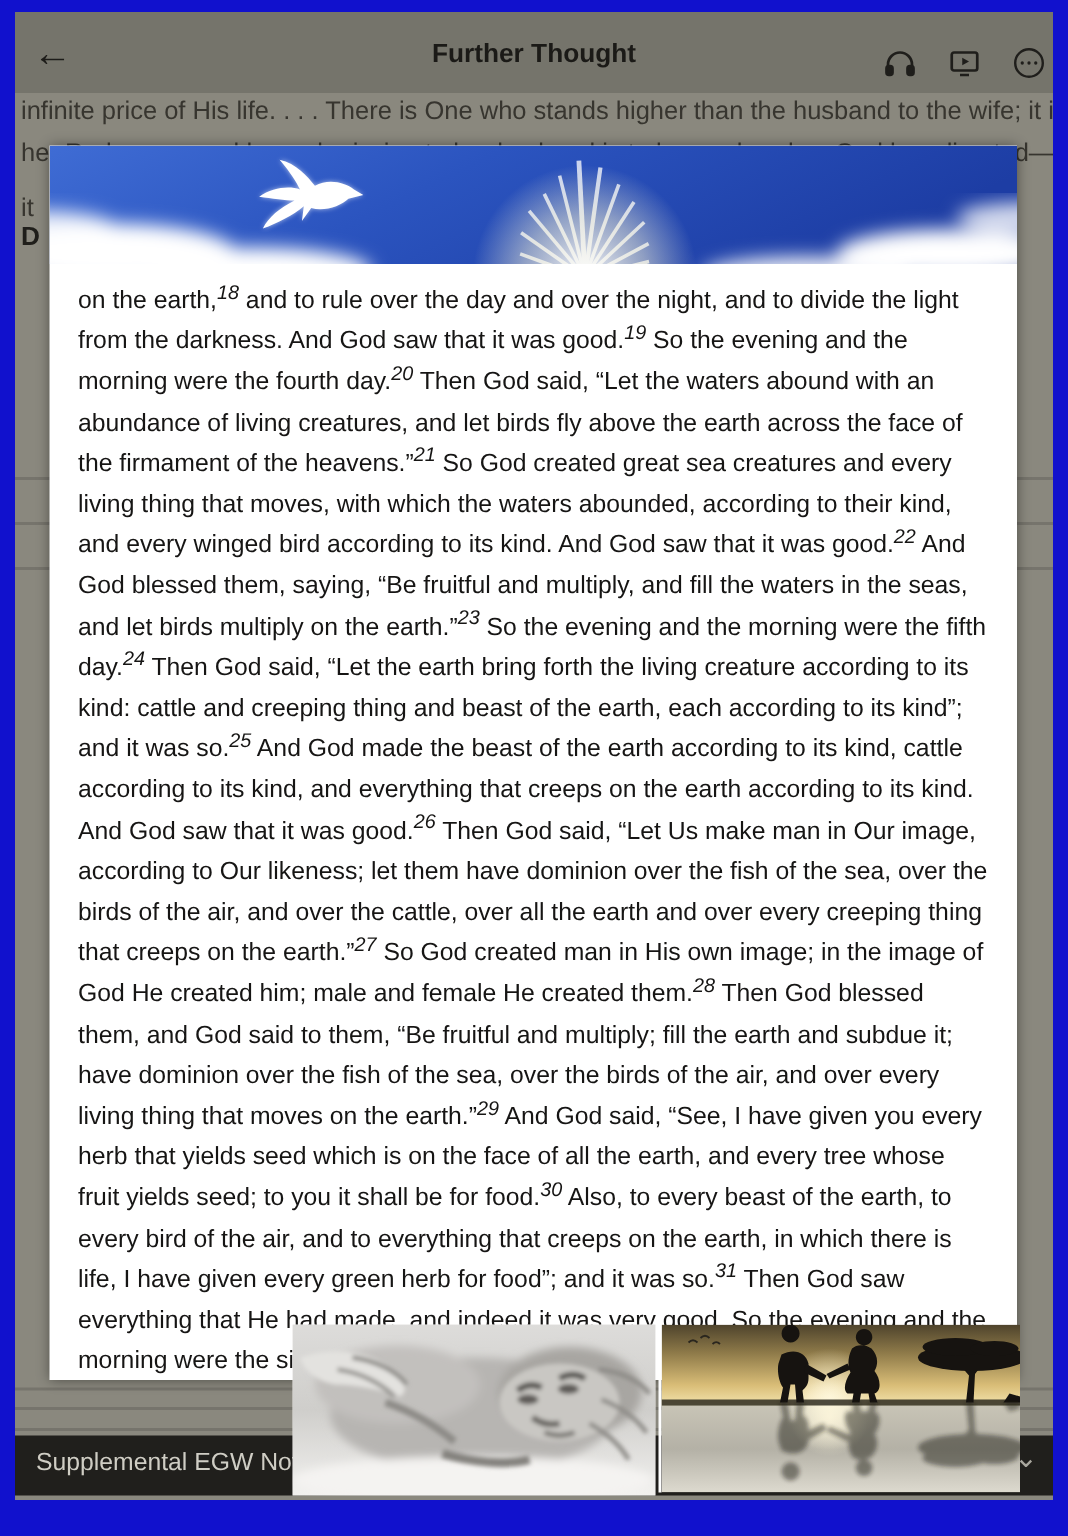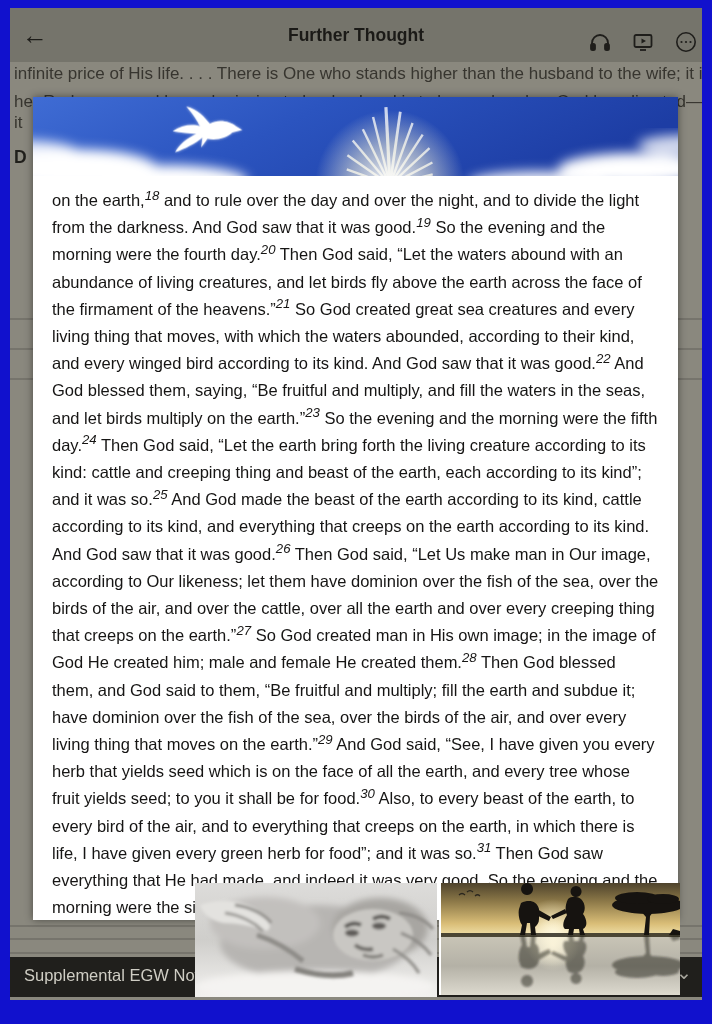--- a/index.html
+++ b/index.html
@@ -60,21 +60,21 @@
           <circle cx="12" cy="12" r="9.2"></circle>
           <circle cx="7.5" cy="12" r="1.1" fill="#1f1e1b" stroke="none"></circle>
           <circle cx="12" cy="12" r="1.1" fill="#1f1e1b" stroke="none"></circle>
           <circle cx="16.5" cy="12" r="1.1" fill="#1f1e1b" stroke="none"></circle>
         </svg>
       </div>
     </div>
 
     <div class="bgtext" style="left:4px;top:52px;">infinite price of His life. . . . There is One who stands higher than the husband to the wife; it is</div>
     <div class="bgtext" style="left:4px;top:80px;">her Redeemer, and her submission to her husband is to be rendered as God has directed—‘as</div>
-    <div class="bgtext" style="left:4px;top:101px;">it</div>
+    <div class="bgtext" style="left:4px;top:117px;">it</div>
     <div class="bghead" style="left:4px;top:139px;">D</div>
 
     <div class="sep" style="top:310px"></div>
     <div class="sep" style="top:340px"></div>
     <div class="sep" style="top:370px"></div>
     <div class="sep" style="top:917px"></div>
     <div class="sep" style="top:930px"></div>
     <div class="sep" style="top:944px"></div>
 
     <div id="bottombar">

